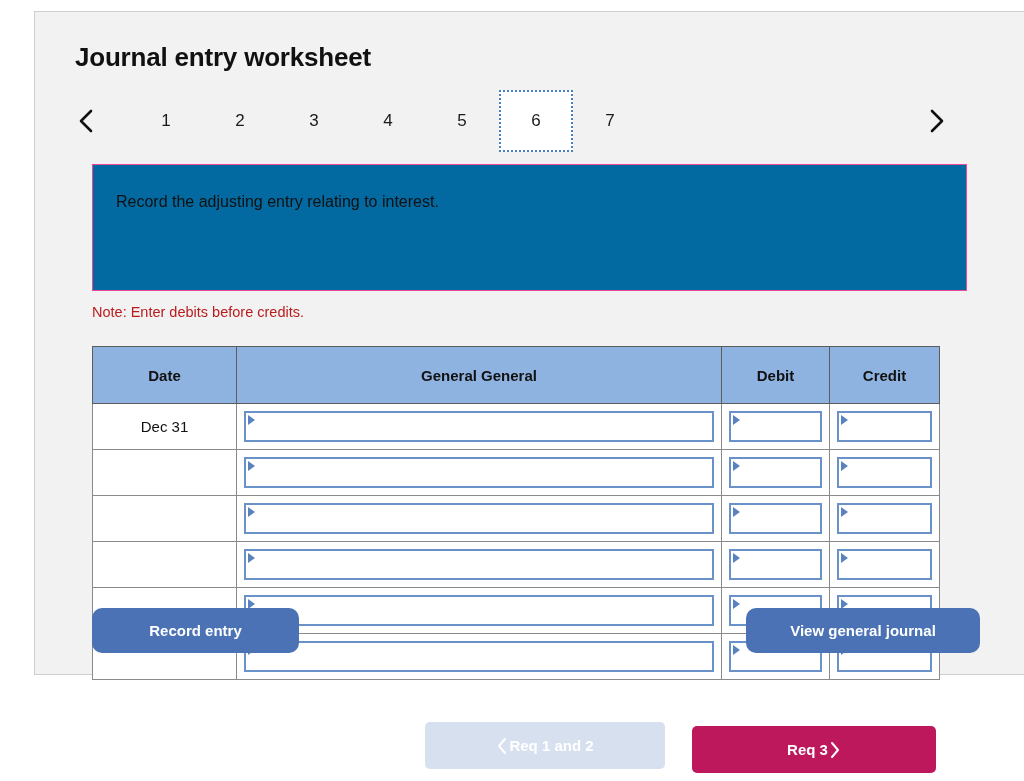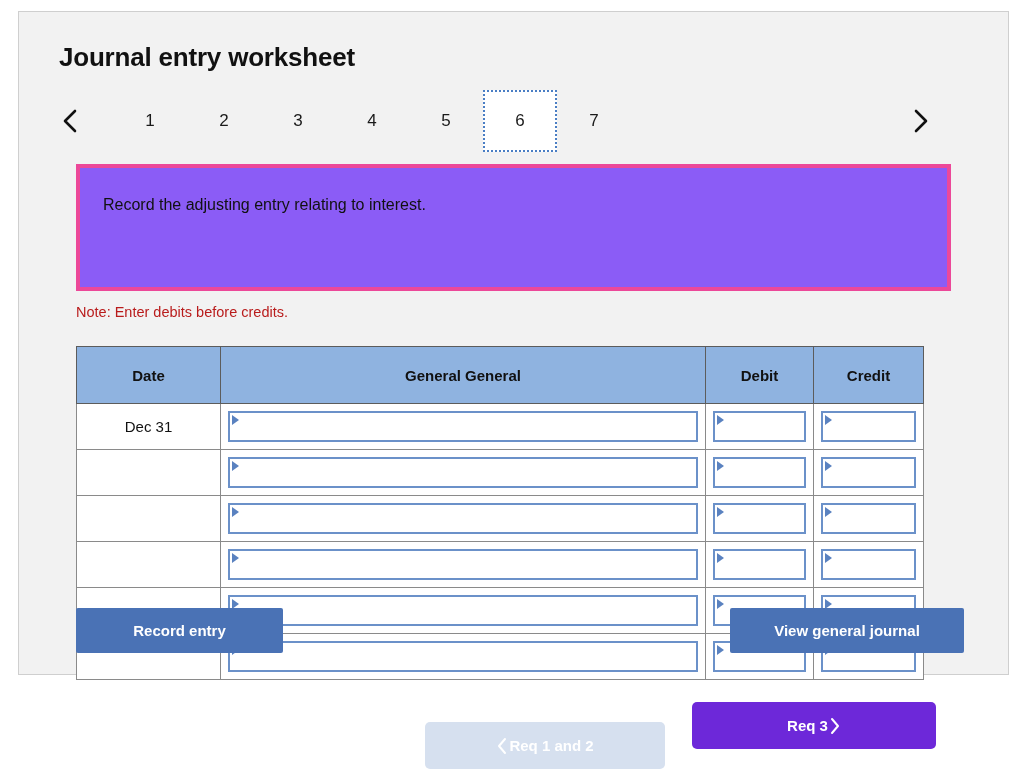--- a/index.html
+++ b/index.html
@@ -8,21 +8,21 @@
     background: #ffffff;
     width: 1024px;
     height: 781px;
     overflow: hidden;
     font-family: "Liberation Sans", sans-serif;
   }
 
   
   .panel {
     position: absolute;
-    left: 18px;
+    left: 34px;
     top: 11px;
     width: 991px;
     height: 664px;
     background: #f2f2f2;
     border: 1px solid #cfcfcf;
     box-sizing: border-box;
   }
 
   
   .worksheet-title {
@@ -85,22 +85,22 @@
     height: 62px;
   }
 
   
   .prompt-box {
     position: absolute;
     left: 57px;
     top: 152px;
     width: 875px;
     height: 127px;
-    background: #8b5cf6;
-    border: 4px solid #ec4899;
+    background: #0369a1;
+    border: 1px solid #ec4899;
     box-sizing: border-box;
   }
   .prompt-text {
     position: absolute;
     left: 23px;
     top: 26px;
     font-size: 16px;
     color: #111111;
     line-height: 1.35;
   }
@@ -182,21 +182,21 @@
   }
 
   
   .btn {
     position: absolute;
     background: #4a72b5;
     color: #ffffff;
     font-size: 15px;
     font-weight: bold;
     border: none;
-    border-radius: 2px;
+    border-radius: 10px;
     display: flex;
     align-items: center;
     justify-content: center;
     cursor: pointer;
     font-family: "Liberation Sans", sans-serif;
     padding: 0;
   }
   .btn-record { left: 57px;  top: 596px; width: 207px; height: 45px; }
   .btn-clear  { left: 320px; top: 596px; width: 201px; height: 45px; }
   .btn-view   { left: 711px; top: 596px; width: 234px; height: 45px; }
@@ -215,22 +215,22 @@
     gap: 0;
     font-family: "Liberation Sans", sans-serif;
     padding: 8px;
   }
   .req-prev {
     left: 425px; top: 722px; width: 240px; height: 47px;
     background: #d6e0ef;
     cursor: default;
   }
   .req-next {
-    left: 692px; top: 702px; width: 244px; height: 47px;
-    background: #6d28d9;
+    left: 692px; top: 726px; width: 244px; height: 47px;
+    background: #be185d;
     cursor: pointer;
   }
   .req-btn .chev { display: flex; align-items: center; }
 </style>
 </head>
 <body>
 
 <div class="panel">
 
   <div class="worksheet-title">Journal entry worksheet</div>

